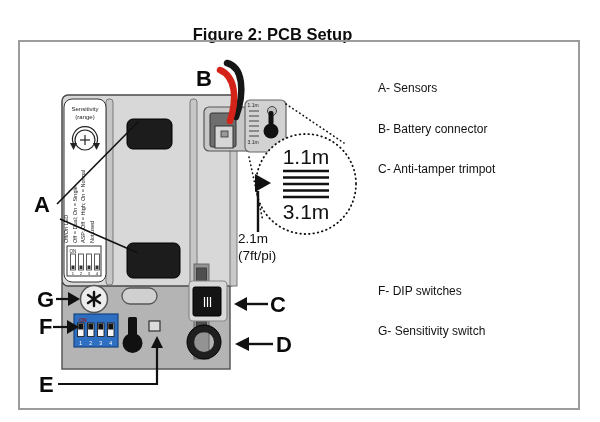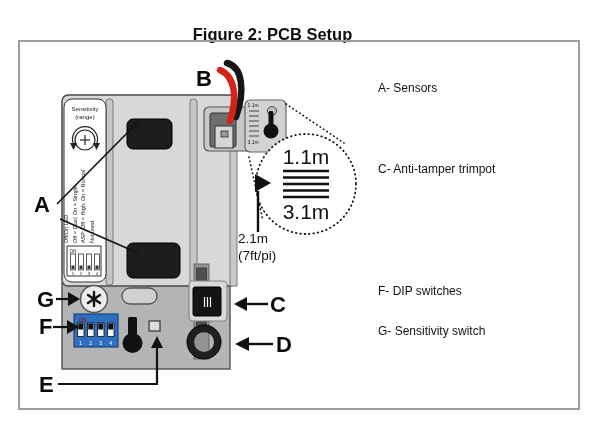--- a/index.html
+++ b/index.html
@@ -20,20 +20,21 @@
 </style>
 </head>
 <body>
 
 <div id="page">
 
   <div id="fig-title">Figure 2: PCB Setup</div>
   <div id="fig-border"></div>
 
   <div class="legend-row" style="top:81px">A- Sensors</div>
+  <div class="legend-row" style="top:122px">B- Battery connector</div>
   <div class="legend-row" style="top:162px">C- Anti-tamper trimpot</div>
   <div class="legend-row" style="top:284px">F- DIP switches</div>
   <div class="legend-row" style="top:324px">G- Sensitivity switch</div>
 
   <svg width="600" height="422" viewBox="0 0 600 422">
 
     <rect x="62" y="283" width="168" height="86" fill="#b4b4b4" stroke="#5a5a5a" stroke-width="1.5"></rect>
 
     <rect x="62" y="95" width="174" height="191" rx="6" fill="#d8d8d8" stroke="#4a4a4a" stroke-width="1.5"></rect>
     <rect x="230" y="147" width="7" height="139" fill="#c9c9c9" stroke="#777" stroke-width="1"></rect>

